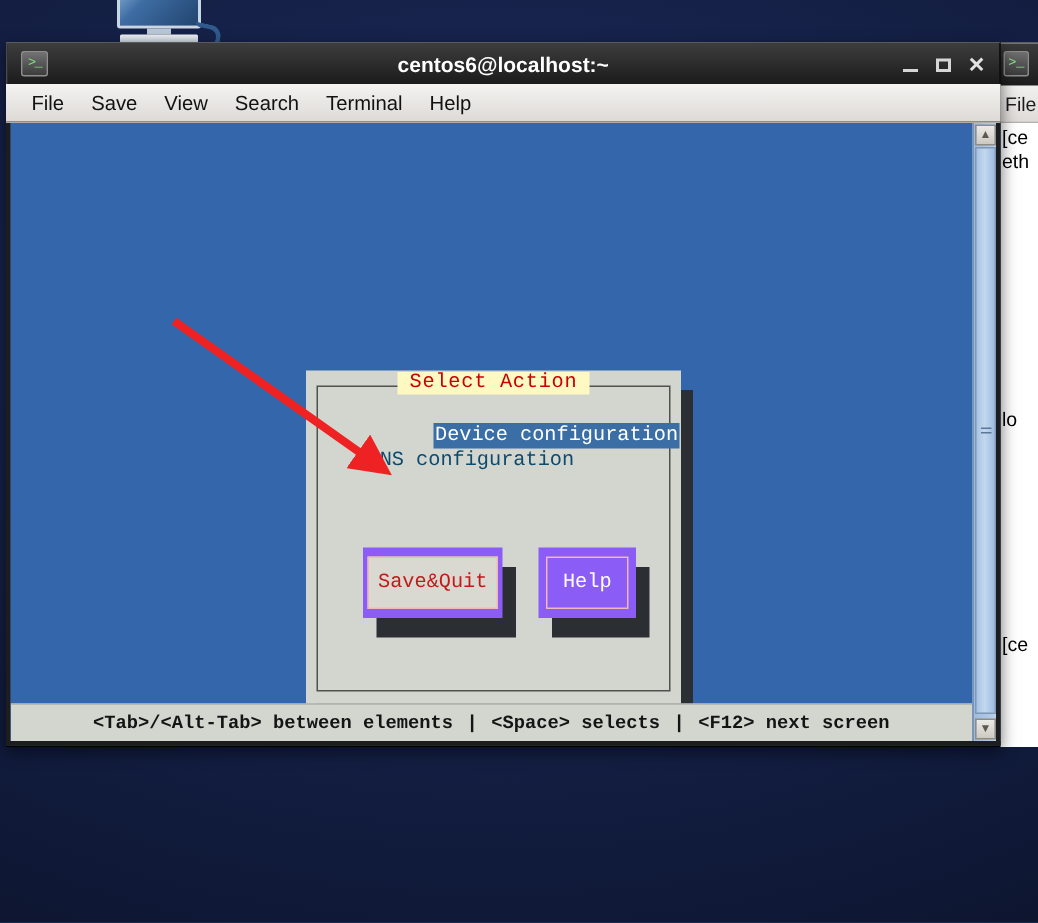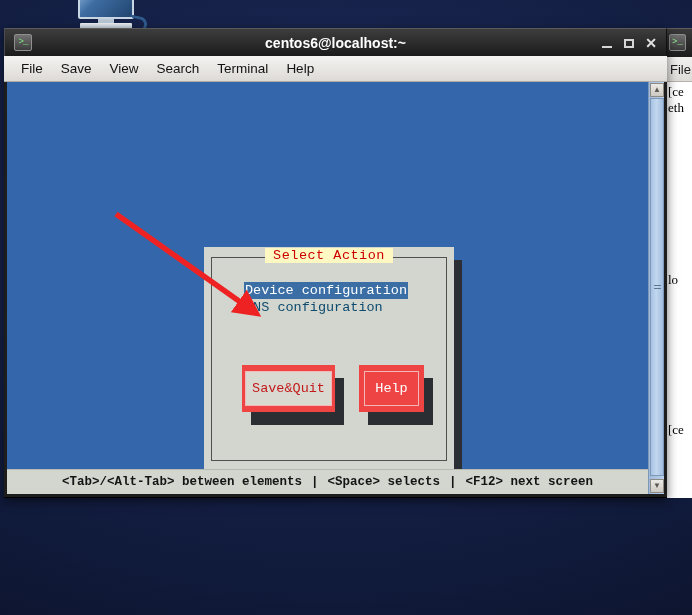--- a/index.html
+++ b/index.html
@@ -99,21 +99,21 @@
     line-height: 25px;
     padding-left: 6px;
     box-sizing: border-box;
     white-space: nowrap;
     overflow: hidden;
   }
   #right-window .rw-body {
     position: relative;
     height: 416px;
     background: #ffffff;
-    font-family: Liberation Serif, serif;
+    font-family: Liberation Sans, sans-serif;
     font-size: 13px;
     color: #000;
     overflow: hidden;
   }
   #right-window .rw-line {
     position: absolute;
     left: 4px;
     white-space: nowrap;
   }
 
@@ -312,20 +312,21 @@
   .dlg-item {
     font-size: 13.5px;
     color: #0c4a6e;
     line-height: 17px;
     white-space: nowrap;
     padding: 0 1px;
   }
   .dlg-item.selected {
     background: #3a6ea5;
     color: #ffffff;
+    margin-left: 45px;
   }
 
   
   .btn-wrap {
     position: absolute;
     top: 118px;
   }
   .btn-wrap.save { left: 38px; }
   .btn-wrap.quit { left: 155px; }
 
@@ -333,21 +334,21 @@
     position: absolute;
     left: 9px; top: 13px;
     background: #2b2f33;
   }
   .btn-wrap.save .btn-shadow { width: 93px; height: 47px; }
   .btn-wrap.quit .btn-shadow { width: 65px; height: 47px; }
 
   .btn-red {
     position: absolute;
     left: 0; top: 0;
-    background: #ef4444;
+    background: #8b5cf6;
   }
   .btn-wrap.save .btn-red { width: 93px; height: 47px; }
   .btn-wrap.quit .btn-red { width: 65px; height: 47px; }
 
   .btn-inner {
     position: absolute;
     left: 5px; top: 6px;
     right: 5px; bottom: 6px;
     border: 1px solid #f2b7b7;
     box-sizing: border-box;

